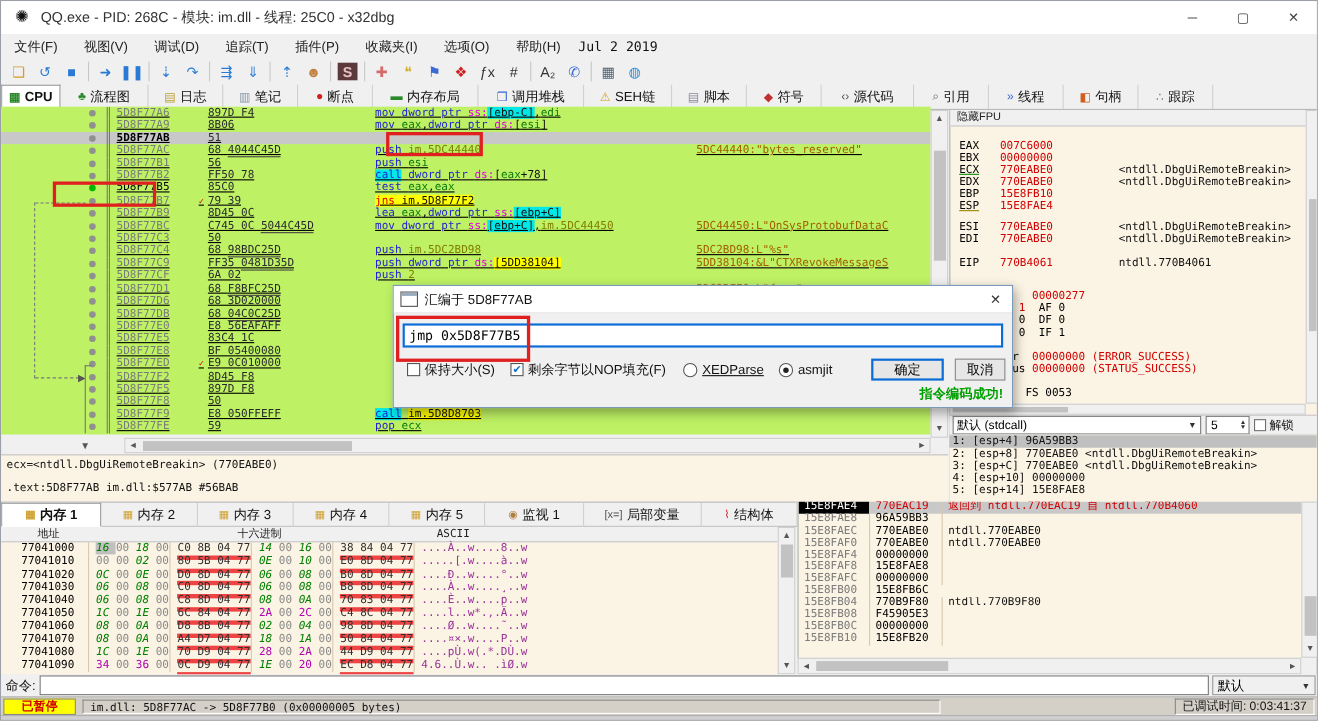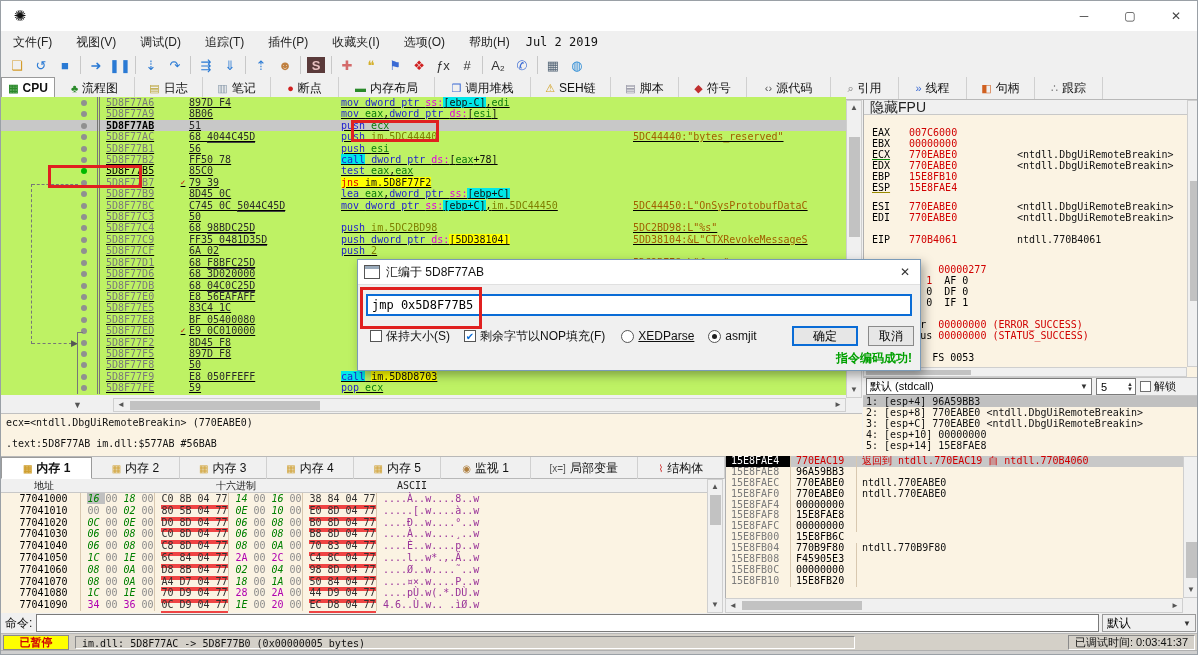--- a/index.html
+++ b/index.html
@@ -47,21 +47,21 @@
   .jline{position:absolute;}
   
   .sb{position:absolute;background:#f0f0f0;border:1px solid #cfcfcf;box-sizing:border-box;}
   .sb .thumb{position:absolute;background:#c2c2c2;}
   .sb .arr{position:absolute;color:#555;font-size:8px;line-height:12px;text-align:center;width:12px;}
   
   #infopane{position:absolute;left:0;top:412px;width:861px;height:42px;background:#fbf3e3;border-top:1px solid #c0c0c0;color:#111;}
   #infopane div{padding-left:5px;}
   
   #regs{position:absolute;left:862px;top:99px;width:336px;height:356px;background:#fbf3e3;border-left:1px solid #b0b0b0;box-sizing:border-box;}
-  #regs-header{height:14px;background:#f0f0f0;border-bottom:1px solid #c8c8c8;font-size:14px;color:#222;padding-left:6px;line-height:14px;}
+  #regs-header{height:14px;background:#f0f0f0;border-bottom:1px solid #c8c8c8;font-size:10px;color:#222;padding-left:6px;line-height:14px;}
   #reg-rows{padding-top:12px;}
   .rrow{display:flex;height:11px;line-height:11px;white-space:pre;padding-left:8px;}
   .rl{width:37px;flex:none;color:#000;}
   .rl.ug{text-decoration:underline;text-decoration-color:#0a8a0a;}
   .rl.uo{text-decoration:underline;text-decoration-color:#9a8a00;}
   .rv{width:108px;flex:none;color:#d00000;}
   .rc{color:#111;}
   .rgap{width:100%;}
   .fk{color:#000;}.fv{color:#d00000;}
   #reg-hscroll{position:absolute;left:862px;top:366px;width:324px;height:10px;}
@@ -129,20 +129,21 @@
   
   .anno{position:absolute;border:3px solid #e02020;z-index:60;}
 </style>
 </head>
 <body>
 
 <div id="win">
 
   <div id="titlebar">
     <span id="app-icon">✺</span>
+    <span id="title-text">QQ.exe - PID: 268C - 模块: im.dll - 线程: 25C0 - x32dbg</span>
     <div id="wincontrols">
       <span class="wc">─</span>
       <span class="wc">▢</span>
       <span class="wc">✕</span>
     </div>
   </div>
 
   <div id="menubar">
       <span class="menu-item">文件(F)</span>
       <span class="menu-item">视图(V)</span>
@@ -246,21 +247,21 @@
       <div class="tab" style="width: 68px;">
         <span class="tabico" style="color: rgb(119, 119, 119);">∴</span>
         <span>跟踪</span>
       </div>
     </div>
 
   <div id="disasm">
     <div id="disasm-rows">
         <div class="drow mono"><span class="gut"><i class="dot"></i></span><span class="addr">5D8F77A6</span><span class="mark"></span><span class="bytes"><span>897D F4</span></span><span class="ins"><span class="tk-i">mov </span><span class="tk-i">dword ptr </span><span class="tk-s">ss:</span><span class="tk-cy">[ebp-C]</span><span class="tk-k">,</span><span class="tk-r">edi</span></span><span class="cmt"></span></div>
         <div class="drow mono"><span class="gut"><i class="dot"></i></span><span class="addr">5D8F77A9</span><span class="mark"></span><span class="bytes"><span>8B06</span></span><span class="ins"><span class="tk-i">mov </span><span class="tk-r">eax</span><span class="tk-k">,</span><span class="tk-i">dword ptr </span><span class="tk-s">ds:</span><span class="tk-k">[</span><span class="tk-r">esi</span><span class="tk-k">]</span></span><span class="cmt"></span></div>
-        <div class="drow mono sel"><span class="gut"><i class="dot"></i></span><span class="addr">5D8F77AB</span><span class="mark"></span><span class="bytes"><span>51</span></span><span class="ins"><span class="tk-i">push </span><span class="tk-r">ecx</span></span><span class="cmt"></span></div>
+        <div class="drow mono sel"><span class="gut"><i class="dot"></i></span><span class="addr">5D8F77AB</span><span class="mark"></span><span class="bytes"><span>51</span></span><span class="cmt"></span></div>
         <div class="drow mono"><span class="gut"><i class="dot"></i></span><span class="addr">5D8F77AC</span><span class="mark"></span><span class="bytes"><span>68 </span><span class="u">4044C45D</span></span><span class="ins"><span class="tk-i">push </span><span class="tk-m">im.5DC44440</span></span><span class="cmt">5DC44440:"bytes_reserved"</span></div>
         <div class="drow mono"><span class="gut"><i class="dot"></i></span><span class="addr">5D8F77B1</span><span class="mark"></span><span class="bytes"><span>56</span></span><span class="ins"><span class="tk-i">push </span><span class="tk-r">esi</span></span><span class="cmt"></span></div>
         <div class="drow mono"><span class="gut"><i class="dot"></i></span><span class="addr">5D8F77B2</span><span class="mark"></span><span class="bytes"><span>FF50 78</span></span><span class="ins"><span class="tk-cb">call</span><span class="tk-k"> </span><span class="tk-i">dword ptr </span><span class="tk-s">ds:</span><span class="tk-k">[</span><span class="tk-r">eax</span><span class="tk-k">+78]</span></span><span class="cmt"></span></div>
         <div class="drow mono"><span class="gut"><i class="dot green"></i></span><span class="addr bp">5D8F77B5</span><span class="mark"></span><span class="bytes"><span>85C0</span></span><span class="ins"><span class="tk-i">test </span><span class="tk-r">eax</span><span class="tk-k">,</span><span class="tk-r">eax</span></span><span class="cmt"></span></div>
         <div class="drow mono"><span class="gut"><i class="dot"></i></span><span class="addr">5D8F77B7</span><span class="mark">✓</span><span class="bytes"><span>79 39</span></span><span class="ins"><span class="tk-jr">jns</span><span class="tk-yb"> im.5D8F77F2</span></span><span class="cmt"></span></div>
         <div class="drow mono"><span class="gut"><i class="dot"></i></span><span class="addr">5D8F77B9</span><span class="mark"></span><span class="bytes"><span>8D45 0C</span></span><span class="ins"><span class="tk-i">lea </span><span class="tk-r">eax</span><span class="tk-k">,</span><span class="tk-i">dword ptr </span><span class="tk-s">ss:</span><span class="tk-cy">[ebp+C]</span></span><span class="cmt"></span></div>
         <div class="drow mono"><span class="gut"><i class="dot"></i></span><span class="addr">5D8F77BC</span><span class="mark"></span><span class="bytes"><span>C745 0C </span><span class="u">5044C45D</span></span><span class="ins"><span class="tk-i">mov </span><span class="tk-i">dword ptr </span><span class="tk-s">ss:</span><span class="tk-cy">[ebp+C]</span><span class="tk-k">,</span><span class="tk-m">im.5DC44450</span></span><span class="cmt">5DC44450:L"OnSysProtobufDataC</span></div>
         <div class="drow mono"><span class="gut"><i class="dot"></i></span><span class="addr">5D8F77C3</span><span class="mark"></span><span class="bytes"><span>50</span></span><span class="cmt"></span></div>
         <div class="drow mono"><span class="gut"><i class="dot"></i></span><span class="addr">5D8F77C4</span><span class="mark"></span><span class="bytes"><span>68 </span><span class="u">98BDC25D</span></span><span class="ins"><span class="tk-i">push </span><span class="tk-m">im.5DC2BD98</span></span><span class="cmt">5DC2BD98:L"%s"</span></div>
         <div class="drow mono"><span class="gut"><i class="dot"></i></span><span class="addr">5D8F77C9</span><span class="mark"></span><span class="bytes"><span>FF35 </span><span class="u">0481D35D</span></span><span class="ins"><span class="tk-i">push </span><span class="tk-i">dword ptr </span><span class="tk-s">ds:</span><span class="tk-yb">[5DD38104]</span></span><span class="cmt">5DD38104:&amp;L"CTXRevokeMessageS</span></div>

